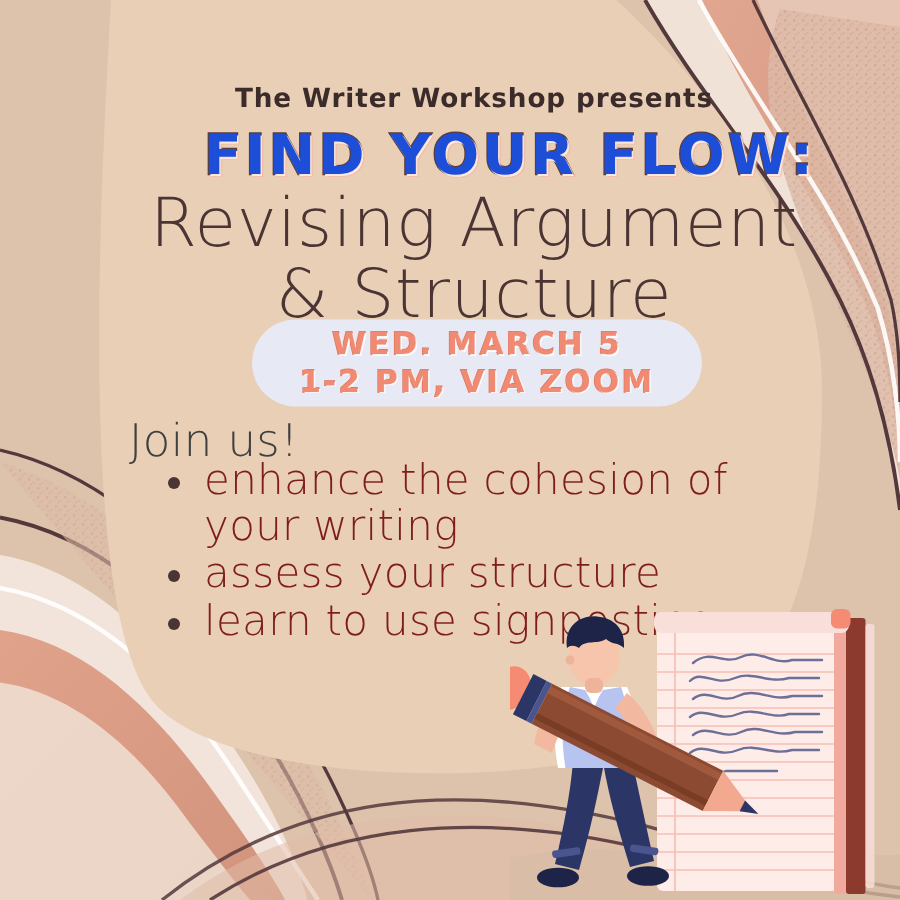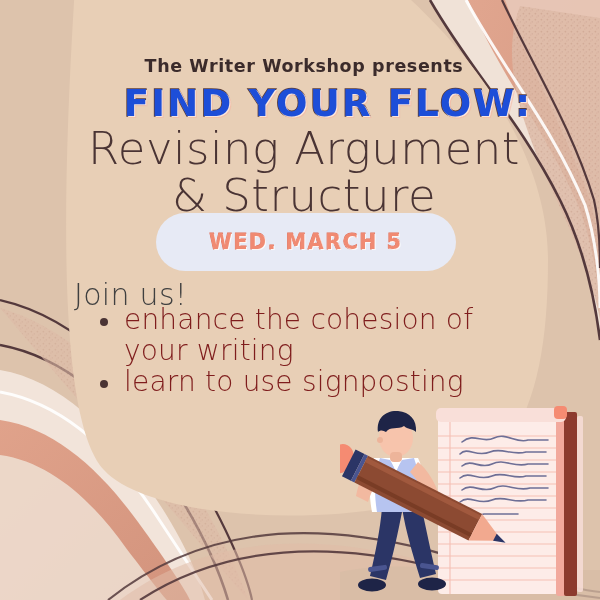--- a/index.html
+++ b/index.html
@@ -18,21 +18,21 @@
     overflow:hidden;
     background:#DDC3AC;
   }
 
   
   .bg-layer { position:absolute; inset:0; pointer-events:none; }
 
   
   .content {
     position:absolute;
-    left:4px; top:0;
+    left:16px; top:0;
     width:480px; height:600px;
   }
 
   .presents {
     position:absolute;
     top:56px; left:0; width:600px;
     text-align:center;
     font-family:"DejaVu Sans", sans-serif;
     font-size:17.5px;
     font-weight:bold;
@@ -200,26 +200,28 @@
 
     <div class="headline">FIND YOUR FLOW:</div>
 
     <div class="title">
       <span class="l1">Revising Argument</span>
       <span class="l2">&amp; Structure</span>
     </div>
 
     <div class="badge">
       <span class="badge-line">WED. MARCH 5</span>
+      <span class="badge-line">1-2 PM, VIA ZOOM</span>
     </div>
 
     <div class="join">Join us!</div>
 
     <ul class="bullets">
       <li>enhance the cohesion of your writing</li>
+      <li>assess your structure</li>
       <li>learn to use signposting</li>
     </ul>
   </div>
 
   <svg class="illustration" viewBox="0 0 260 200" aria-hidden="true">
 
     <path d="M0,172 C40,164 70,166 110,170 L260,170 L260,200 L0,200 Z" fill="#D7BCA5" opacity="0.75"></path>
 
     <g>
 

